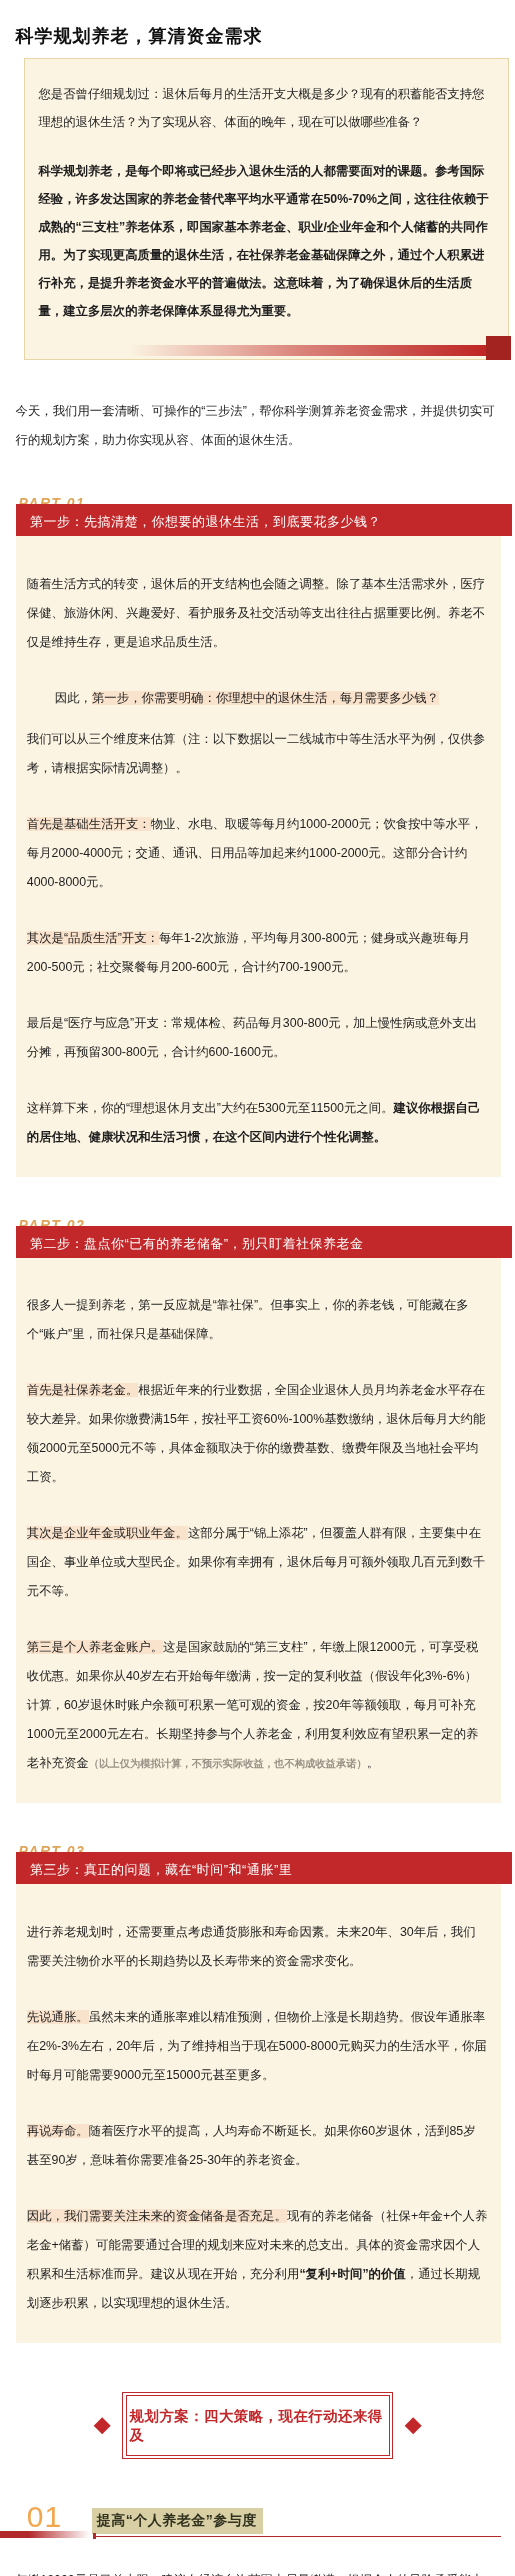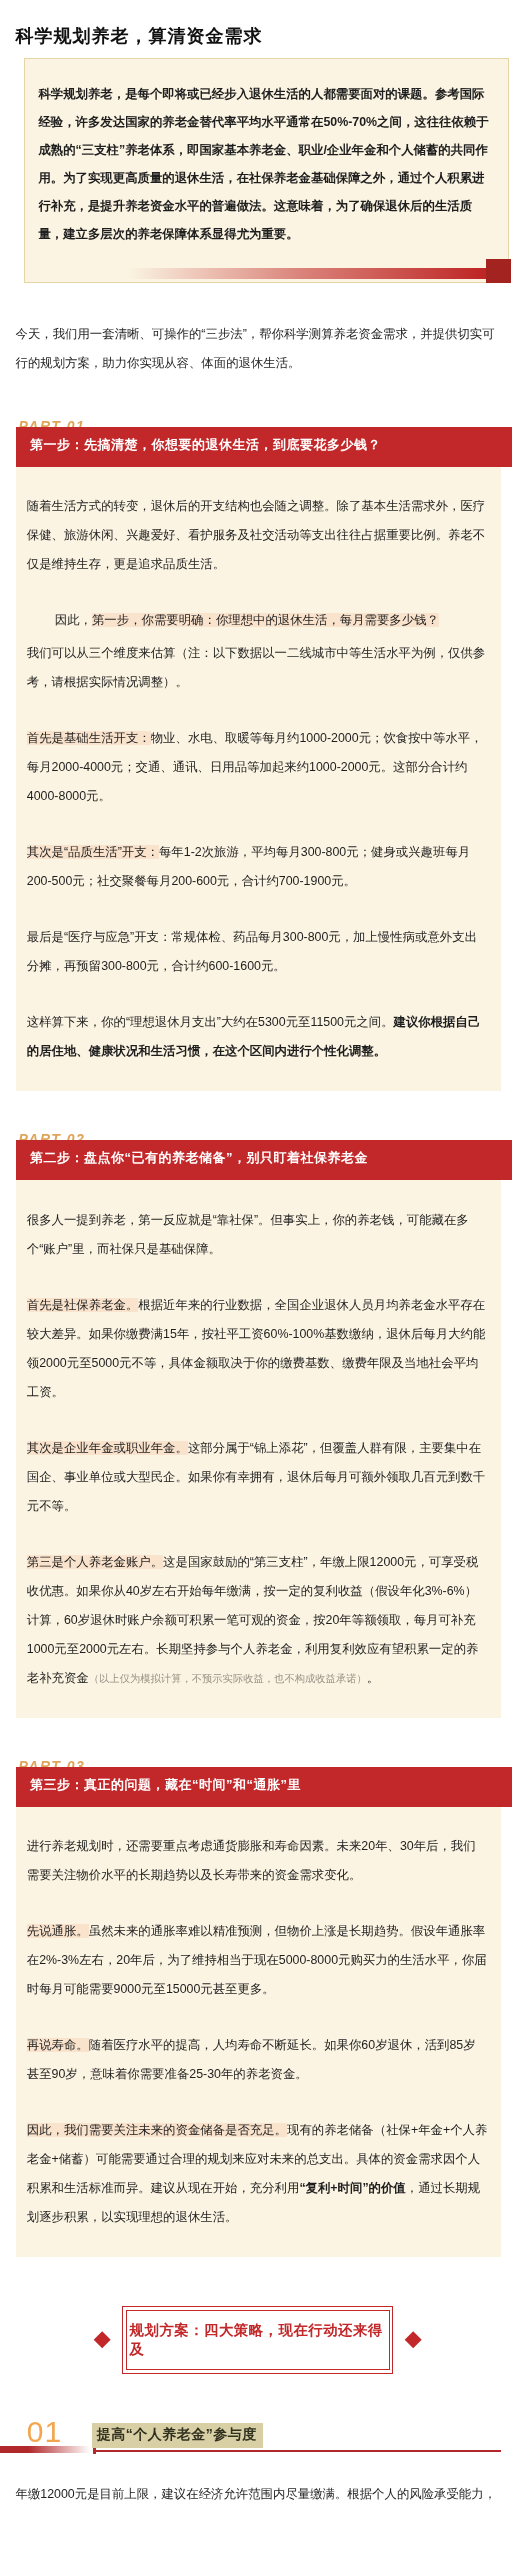--- a/index.html
+++ b/index.html
@@ -19,30 +19,30 @@
   .intro-bar-block{position:absolute;right:-3.1px;bottom:-1px;width:25px;height:24px;background:#A32320;}
 
   
   .lead{margin:37px 17.5px 0 15.5px;font-size:12.4px;line-height:29px;color:#1e1e1e;}
 
   
   .part{margin-top:40px;position:relative;}
   .part-label{font-style:italic;font-weight:bold;font-size:14px;letter-spacing:1.5px;color:#DFA458;
               margin:0 0 -7.2px 18.5px;position:relative;z-index:0;}
   .banner{position:relative;z-index:1;margin:0 3.1px 0 15.5px;background:#C2282A;color:#fff;
-          font-weight:bold;font-size:13px;height:40px;line-height:36px;padding-left:14.4px;letter-spacing:0.5px;}
+          font-weight:normal;font-size:13px;height:32px;line-height:36px;padding-left:14.4px;letter-spacing:0.5px;}
   .section{margin:0 14.4px 0 15.5px;background:#FBF4E2;padding:21.6px 13px 25px 11.3px;}
-  .section p{font-size:12.4px;line-height:29px;margin:4px 0 27px 0;color:#1e1e1e;}
+  .section p{font-size:12.4px;line-height:29px;margin:12px 0 27px 0;color:#1e1e1e;}
   .section p.tight{margin-bottom:0;padding-left:28px;}
   .section p:last-child{margin-bottom:0;}
 
   .seg{}
   .seg-hl{background:#FAE3CC;}
   .seg-b{font-weight:bold;}
-  .seg-g{color:#9a9186;font-size:10.3px;}
+  .seg-g{color:#9a9186;font-size:10.3px;font-weight:bold;}
 
   
   .plan-banner{width:264px;margin:49px auto 0;border:1px solid #C2282A;padding:2.6px;position:relative;}
   .plan-inner{border:0.5px solid #C2282A;text-align:left;color:#C2282A;font-weight:bold;
               font-size:14.4px;letter-spacing:0.5px;padding:10.3px 3.1px;}
   .diamond-deco{position:absolute;top:50%;width:12.4px;height:12.4px;background:#C2282A;
                 transform:translateY(-50%) rotate(45deg);}
   .diamond-left{left:-27px;} .diamond-right{right:-27px;}
 
   
@@ -59,20 +59,21 @@
   .s-para{margin:19.6px 2.1px 0 0;font-size:12.4px;line-height:29px;color:#1e1e1e;}
 </style>
 </head>
 <body>
 
 <div class="page">
 
   <h1 class="doc-title">科学规划养老，算清资金需求</h1>
 
   <div class="intro-box">
+    <p>您是否曾仔细规划过：退休后每月的生活开支大概是多少？现有的积蓄能否支持您理想的退休生活？为了实现从容、体面的晚年，现在可以做哪些准备？</p>
     <p>科学规划养老，是每个即将或已经步入退休生活的人都需要面对的课题。参考国际经验，许多发达国家的养老金替代率平均水平通常在50%-70%之间，这往往依赖于成熟的“三支柱”养老体系，即国家基本养老金、职业/企业年金和个人储蓄的共同作用。为了实现更高质量的退休生活，在社保养老金基础保障之外，通过个人积累进行补充，是提升养老资金水平的普遍做法。这意味着，为了确保退休后的生活质量，建立多层次的养老保障体系显得尤为重要。</p>
     <div class="intro-bar"></div>
     <div class="intro-bar-block"></div>
   </div>
 
   <p class="lead">今天，我们用一套清晰、可操作的“三步法”，帮你科学测算养老资金需求，并提供切实可行的规划方案，助力你实现从容、体面的退休生活。</p>
 
   <div class="part">
     <div class="part-label">PART 01</div>
     <div class="banner">第一步：先搞清楚，你想要的退休生活，到底要花多少钱？</div>

